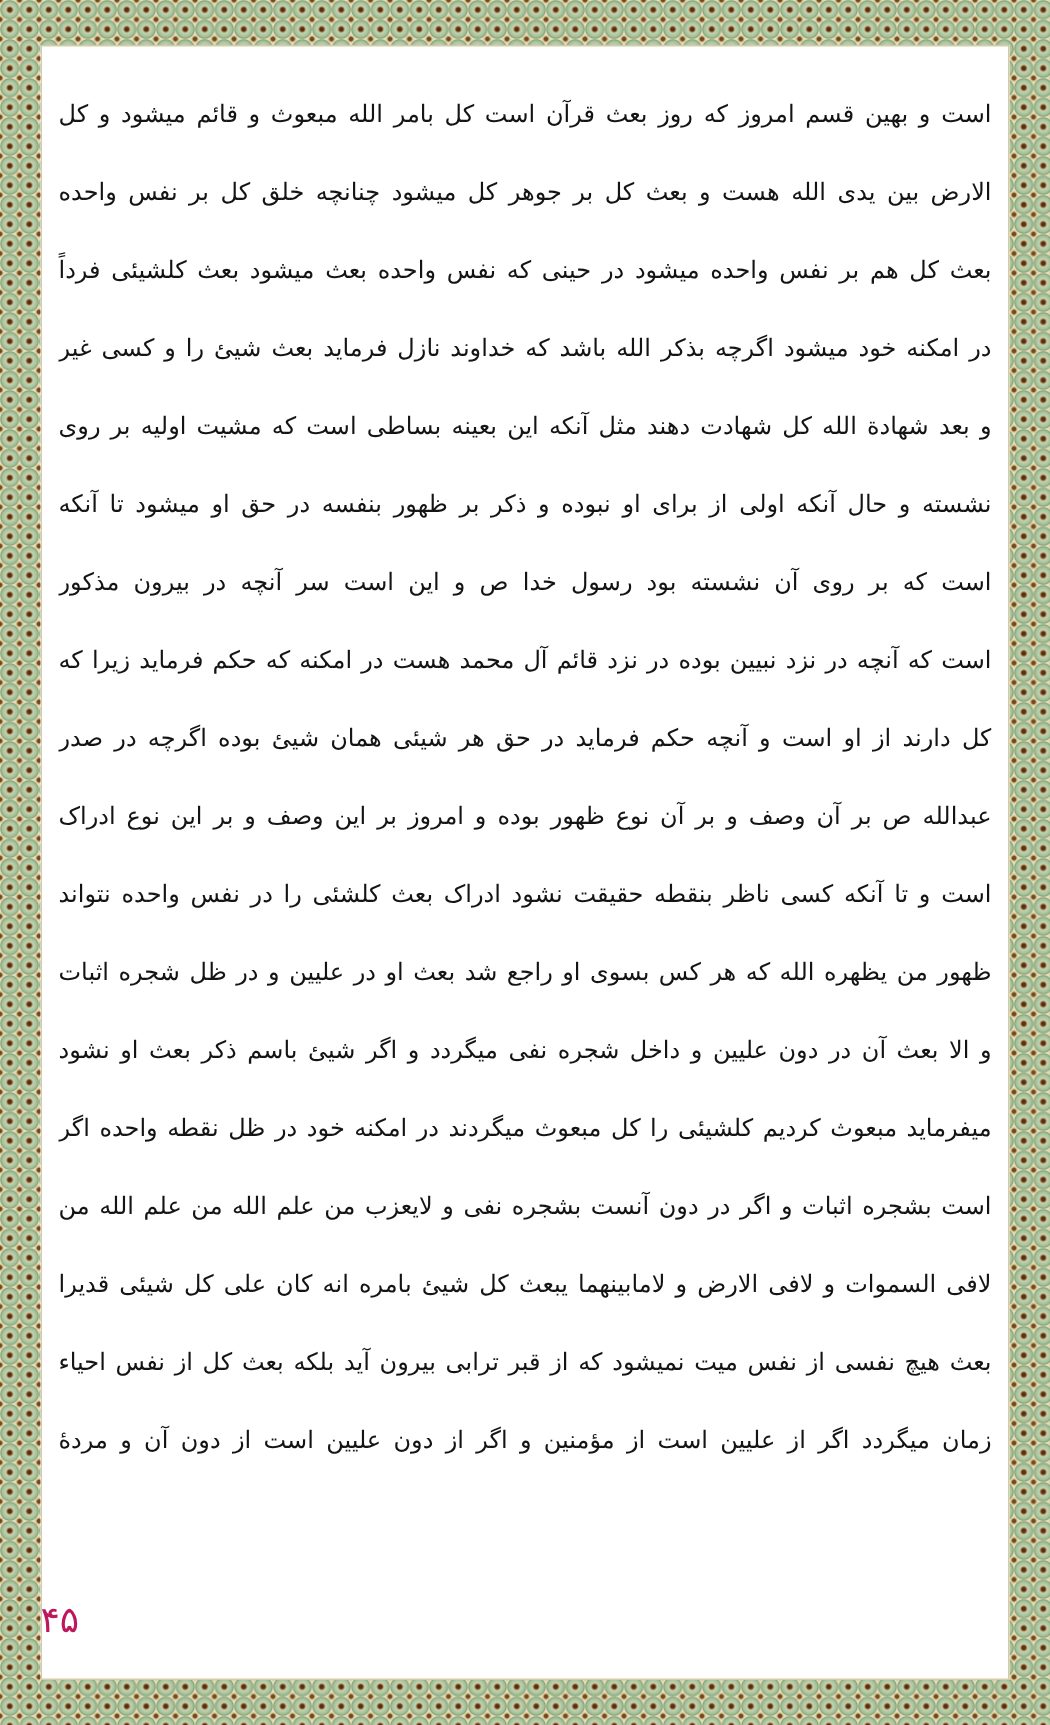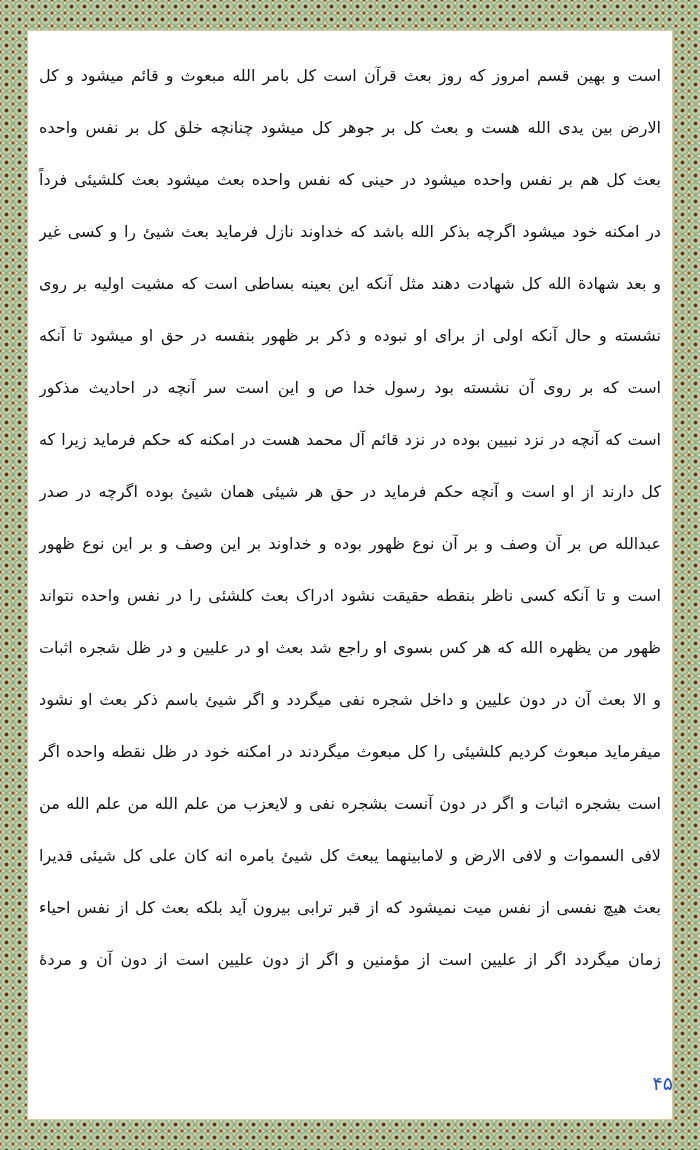--- a/index.html
+++ b/index.html
@@ -51,42 +51,42 @@
     overflow: hidden;
     color: #141414;
     white-space: normal;
     word-spacing: 1px;
   }
   .page-number {
     position: absolute;
     bottom: 26px;
     left: 0;
     right: 0;
-    text-align: right;
-    font-size: 19px;
-    color: #1d4ed8;
+    text-align: left;
+    font-size: 24px;
+    color: #be185d;
     direction: rtl;
   }
 </style>
 </head>
 <body>
 
 <div class="frame">
   <div class="page">
     <div class="text-block">
       <div class="line">است و بهین قسم امروز که روز بعث قرآن است کل بامر الله مبعوث و قائم میشود و کل ماعلی</div>
       <div class="line">الارض بین یدی الله هست و بعث کل بر جوهر کل میشود چنانچه خلق کل بر نفس واحده میشود</div>
       <div class="line">بعث کل هم بر نفس واحده میشود در حینی که نفس واحده بعث میشود بعث کلشیئی فرداً فرداً</div>
       <div class="line">در امکنه خود میشود اگرچه بذکر الله باشد که خداوند نازل فرماید بعث شیئ را و کسی غیر از او نداند</div>
       <div class="line">و بعد شهادة الله کل شهادت دهند مثل آنکه این بعینه بساطی است که مشیت اولیه بر روی آن</div>
       <div class="line">نشسته و حال آنکه اولی از برای او نبوده و ذکر بر ظهور بنفسه در حق او میشود تا آنکه بعینه این بساطی</div>
-      <div class="line">است که بر روی آن نشسته بود رسول خدا ص و این است سر آنچه در احادیث مذکور</div>
+      <div class="line">است که بر روی آن نشسته بود رسول خدا ص و این است سر آنچه در بیرون مذکور</div>
       <div class="line">است که آنچه در نزد نبیین بوده در نزد قائم آل محمد هست در امکنه که حکم فرماید زیرا که آنچه</div>
       <div class="line">کل دارند از او است و آنچه حکم فرماید در حق هر شیئی همان شیئ بوده اگرچه در صدر اسلام محمد بن</div>
-      <div class="line">عبدالله ص بر آن وصف و بر آن نوع ظهور بوده و خداوند بر این وصف و بر این نوع ظهور</div>
+      <div class="line">عبدالله ص بر آن وصف و بر آن نوع ظهور بوده و امروز بر این وصف و بر این نوع ادراک</div>
       <div class="line">است و تا آنکه کسی ناظر بنقطه حقیقت نشود ادراک بعث کلشئی را در نفس واحده نتواند کرد</div>
       <div class="line">ظهور من یظهره الله که هر کس بسوی او راجع شد بعث او در علیین و در ظل شجره اثبات میگردد</div>
       <div class="line">و الا بعث آن در دون علیین و داخل شجره نفی میگردد و اگر شیئ باسم ذکر بعث او نشود همینقدر که</div>
       <div class="line">میفرماید مبعوث کردیم کلشیئی را کل مبعوث میگردند در امکنه خود در ظل نقطه واحده اگر در علیین</div>
       <div class="line">است بشجره اثبات و اگر در دون آنست بشجره نفی و لایعزب من علم الله من علم الله من شیئ</div>
       <div class="line">لافی السموات و لافی الارض و لامابینهما یبعث کل شیئ بامره انه کان علی کل شیئی قدیرا و</div>
       <div class="line">بعث هیچ نفسی از نفس میت نمیشود که از قبر ترابی بیرون آید بلکه بعث کل از نفس احیاء آن</div>
       <div class="line">زمان میگردد اگر از علیین است از مؤمنین و اگر از دون علیین است از دون آن و مردۀ</div>
     </div>
     <div class="page-number">۴۵</div>

